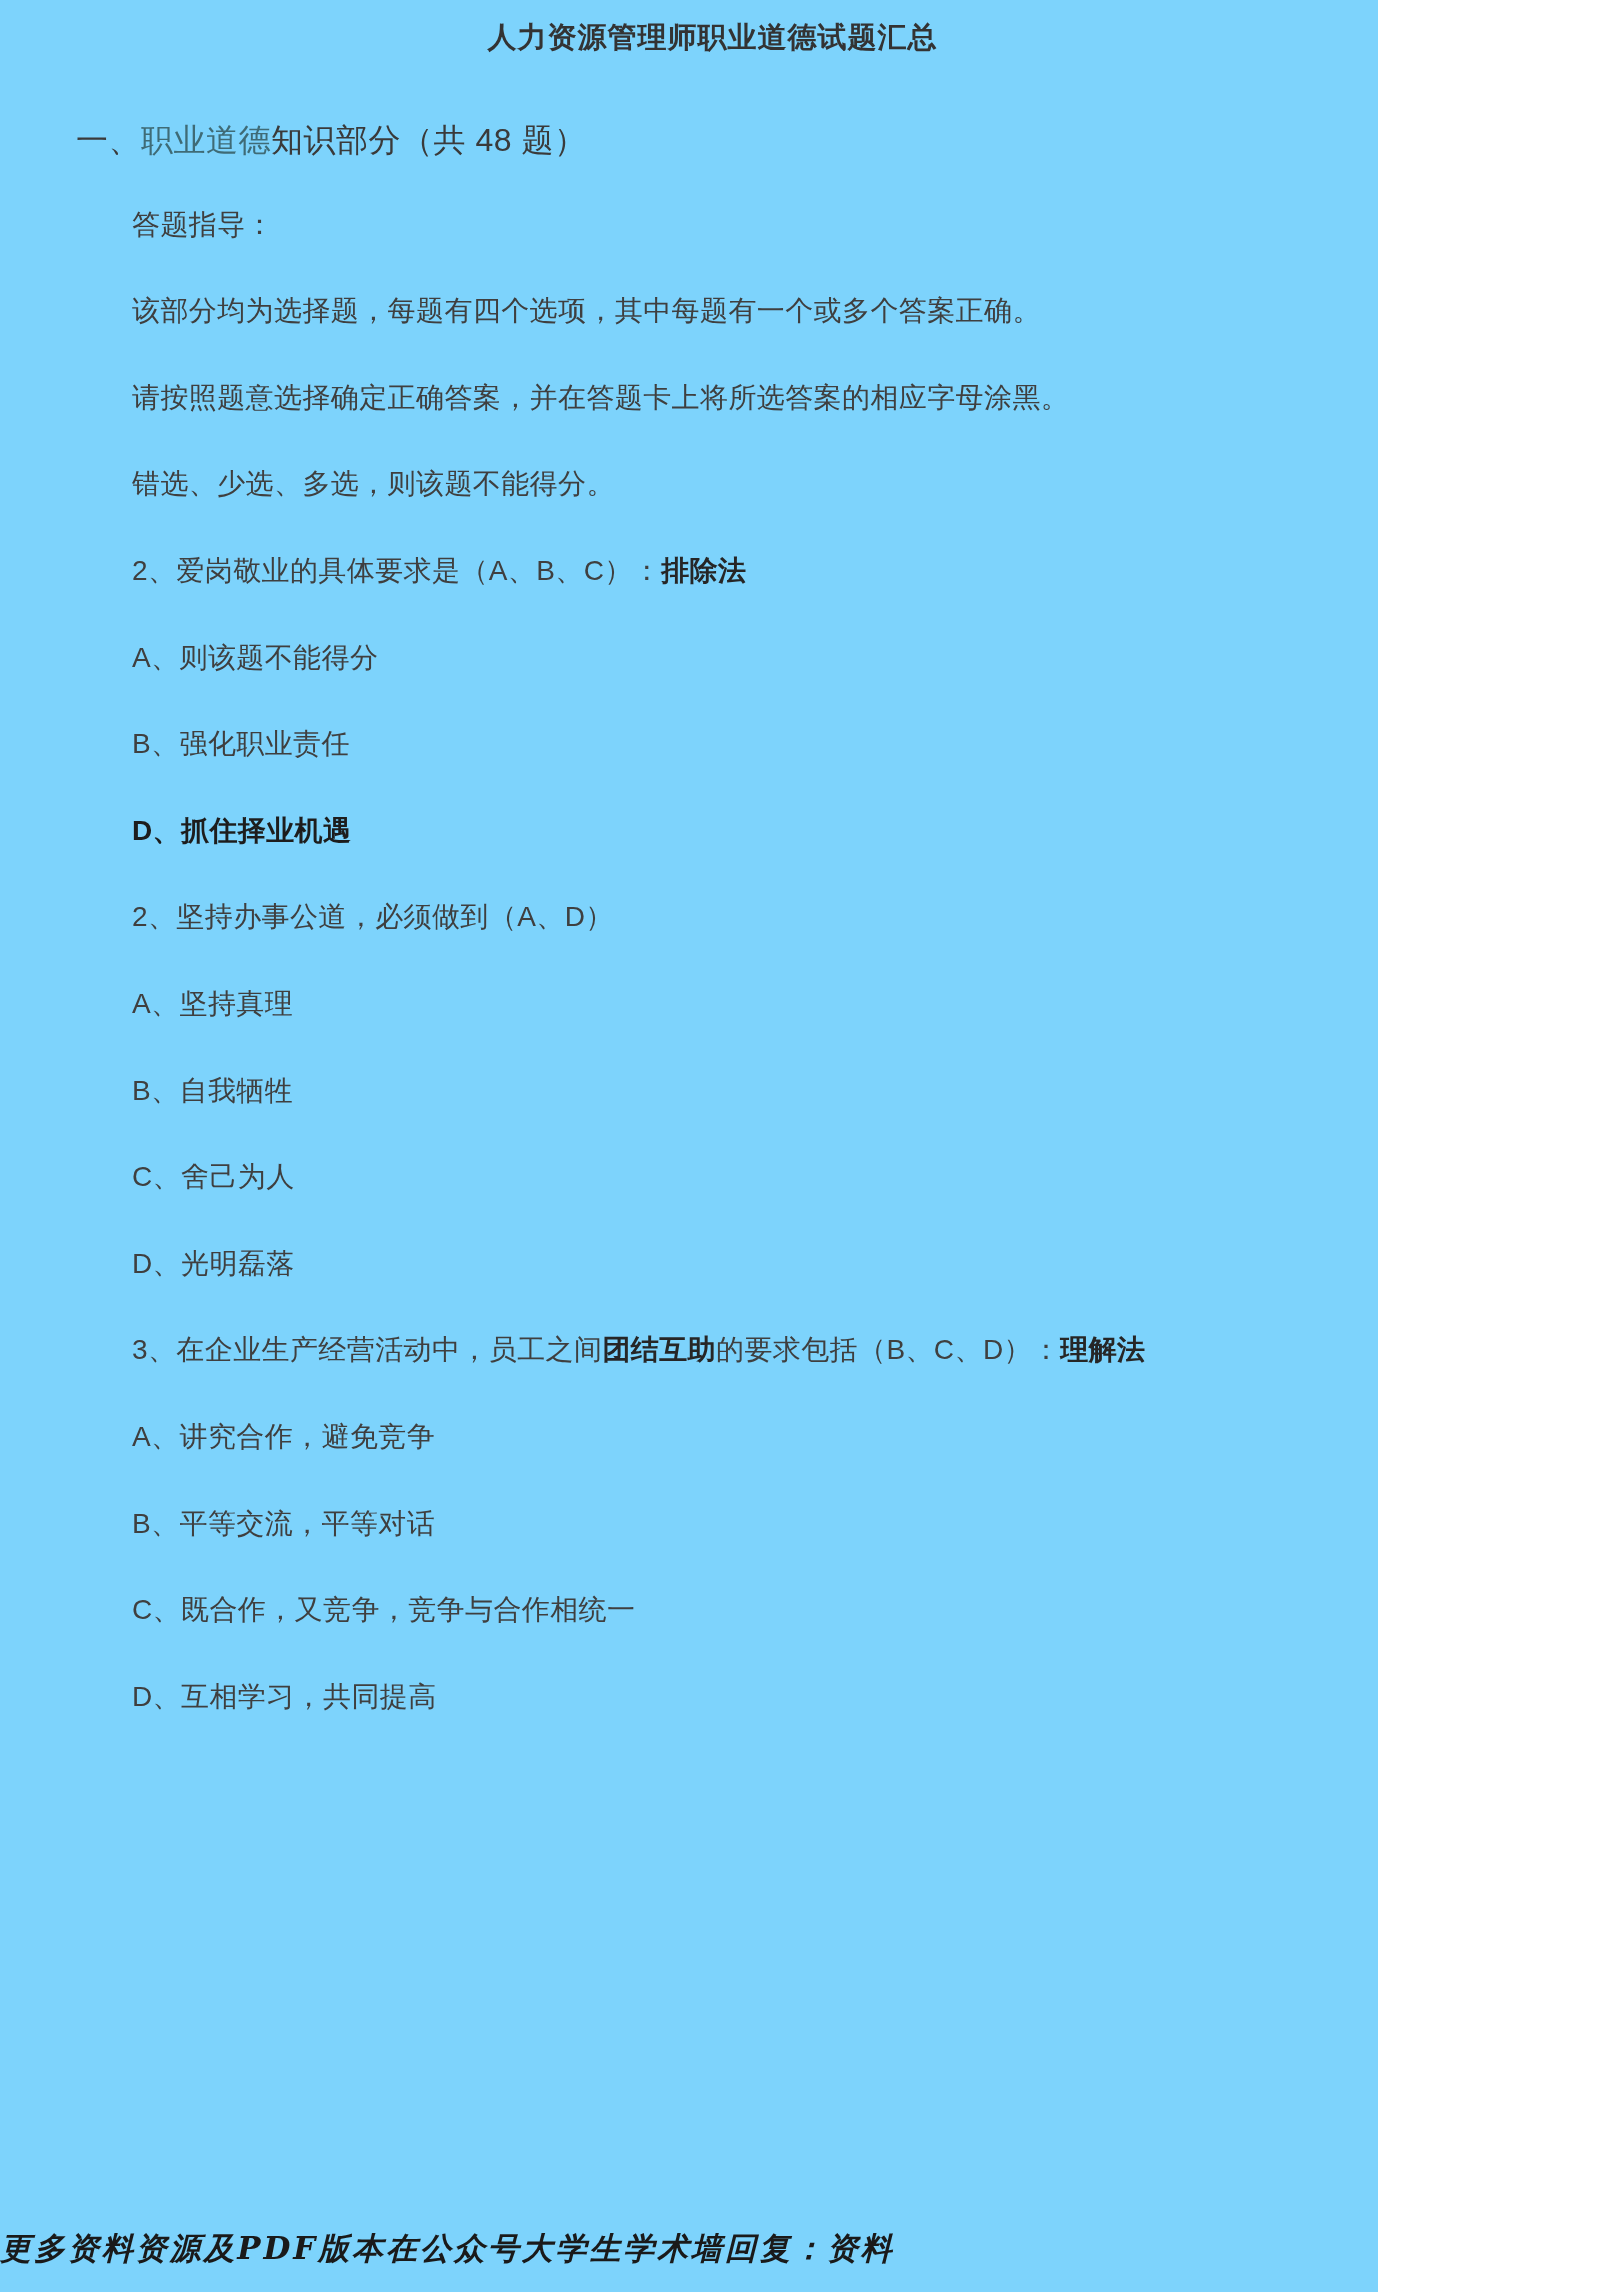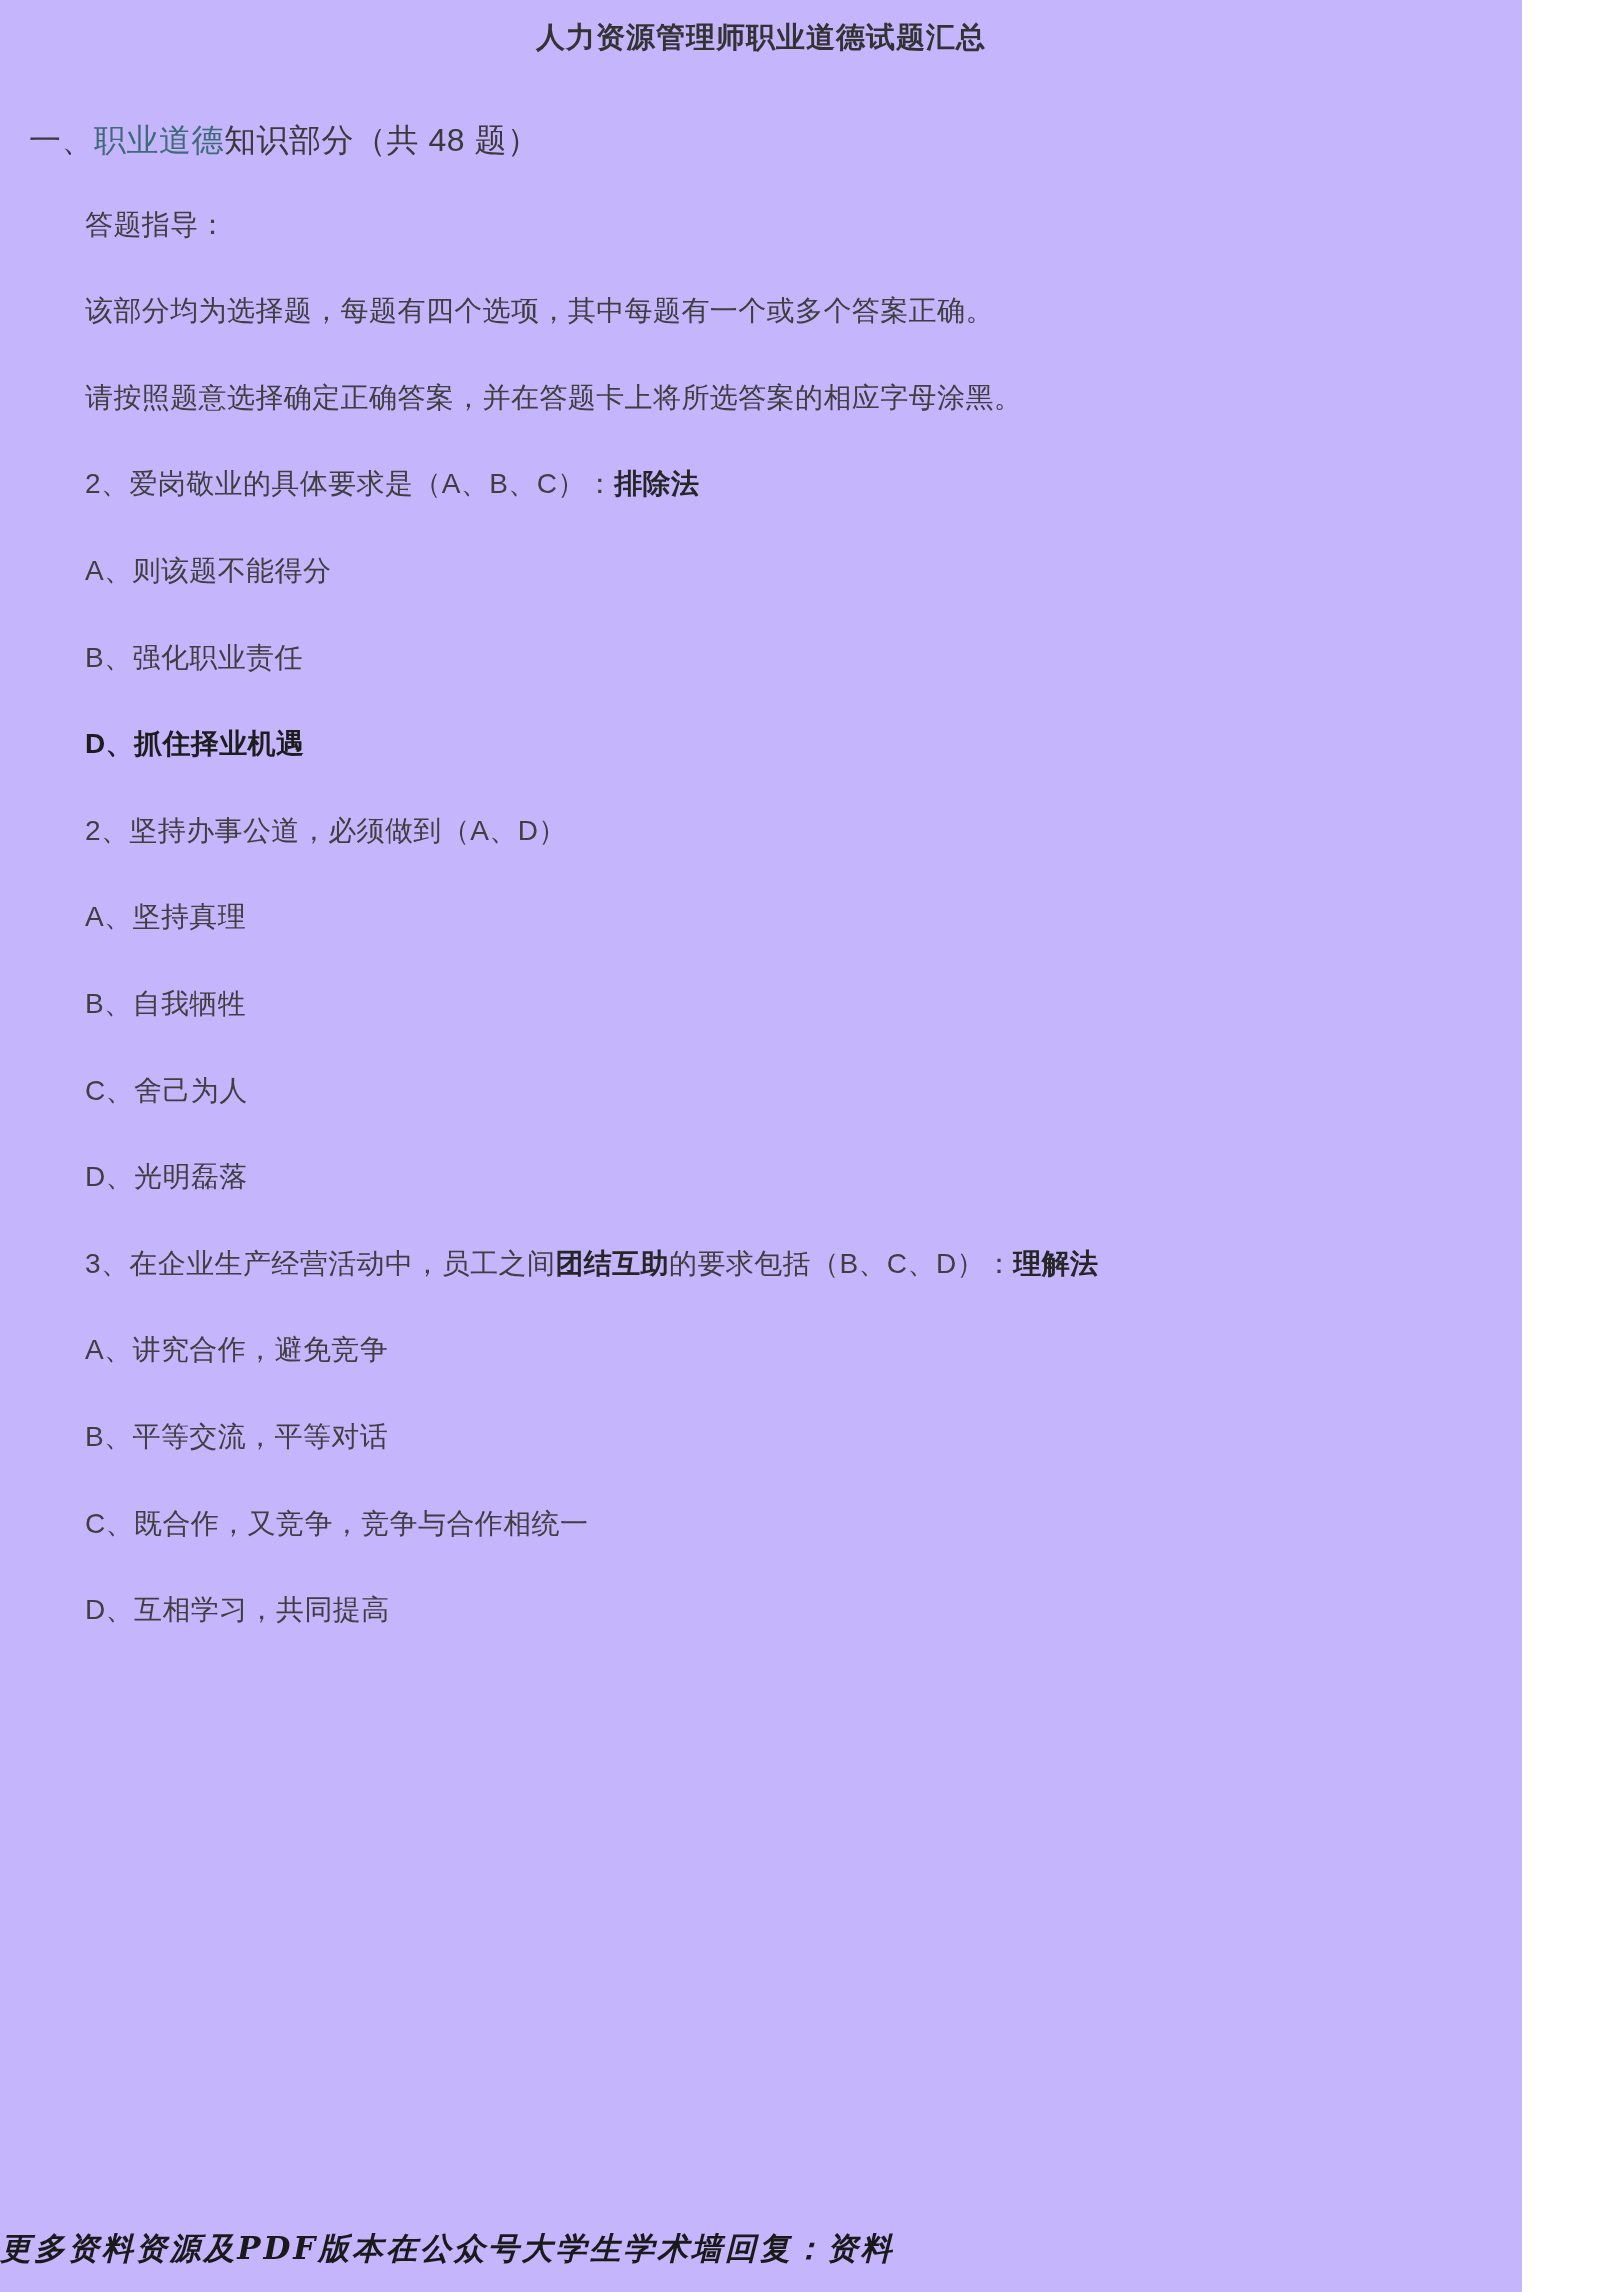--- a/index.html
+++ b/index.html
@@ -11,25 +11,26 @@
     width: 1622px;
     height: 2292px;
     font-family: "Liberation Sans", "DejaVu Sans", sans-serif;
     color: #3a3a3a;
     overflow: hidden;
     position: relative;
     -webkit-font-smoothing: antialiased;
   }
 
   .page {
-    width: 1522px;
+    width: 1378px;
     height: 2292px;
     position: relative;
     box-sizing: border-box;
-    background: #c4b5fd;
+    background: #7dd3fc;
+    padding-left: 47px;
   }
 
   
   .doc-title {
     text-align: center;
     font-size: 29px;
     font-weight: bold;
     color: #333333;
     letter-spacing: 1px;
     padding-top: 17.3px;
@@ -110,20 +111,21 @@
   </div>
 
   <div class="body-block">
 
     <div class="para">答题指导：</div>
 
     <div class="para">该部分均为选择题，每题有四个选项，其中每题有一个或多个答案正确。</div>
 
     <div class="para">请按照题意选择确定正确答案，并在答题卡上将所选答案的相应字母涂黑。</div>
 
+    <div class="para">错选、少选、多选，则该题不能得分。</div>
 
     <div class="q-stem">
       <span>2、爱岗敬业的具体要求是（A、B、C）：</span><b>排除法</b>
     </div>
     <div class="opt">A、则该题不能得分</div>
     <div class="opt">B、强化职业责任</div>
     <div class="opt bold">D、抓住择业机遇</div>
 
     <div class="q-stem">
       <span>2、坚持办事公道，必须做到（A、D）</span>

